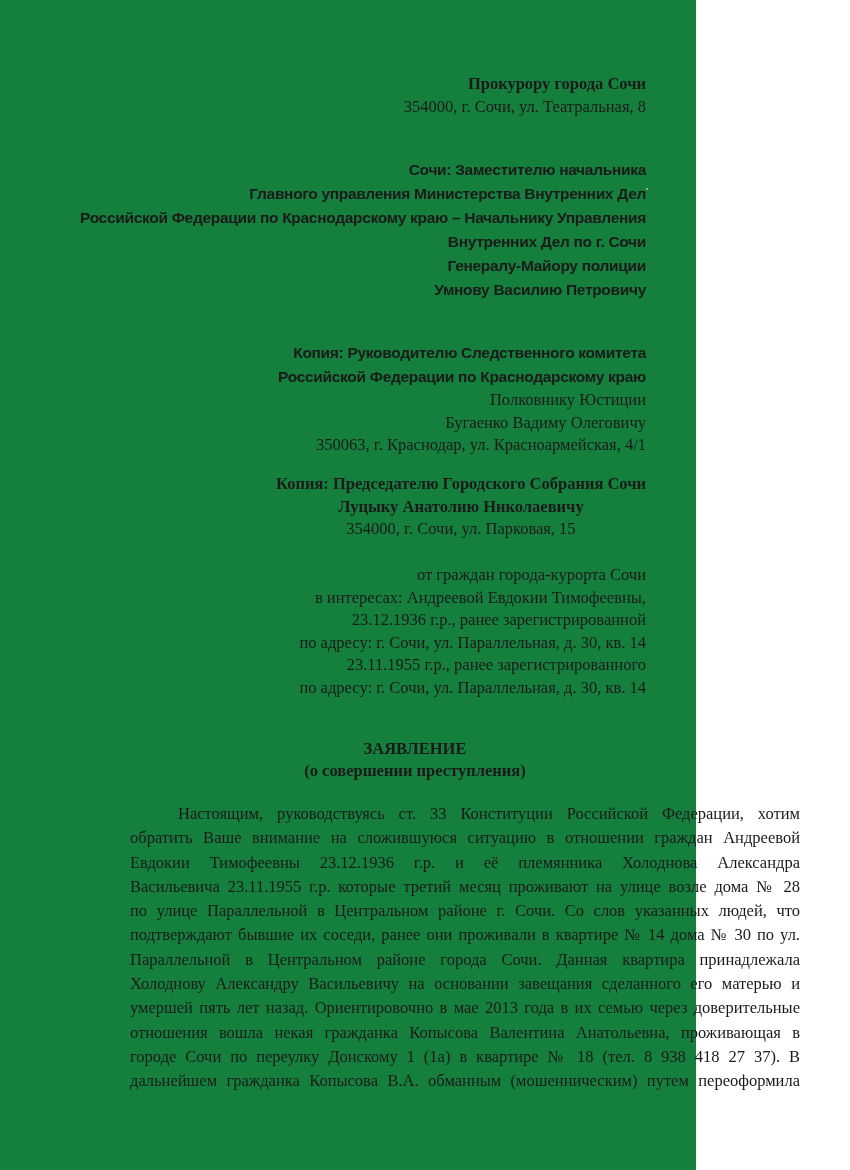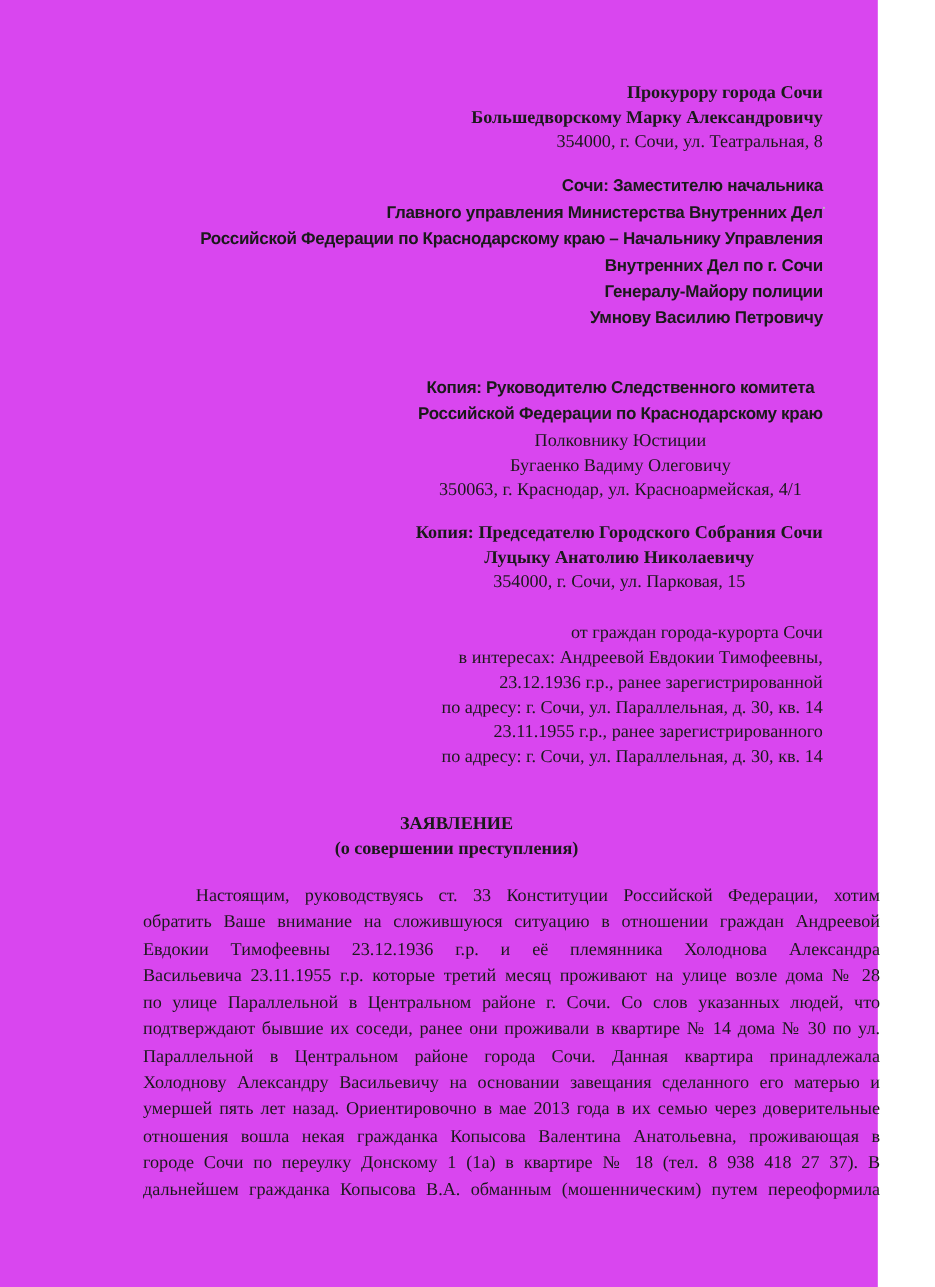--- a/index.html
+++ b/index.html
@@ -1,28 +1,28 @@
 <!DOCTYPE html>
 <html><head>
 <meta charset="utf-8">
 <style>
   html, body { margin: 0; padding: 0; }
   body {
     width: 850px; height: 1170px; background: #ffffff; overflow: hidden;
     position: relative; color: #1a1a1a;
   }
-  .page { position: absolute; left: 0; top: 0; width: 798px; height: 1170px; background: #d946ef; }
+  .page { position: absolute; left: 0; top: 0; width: 696px; height: 1170px; background: #15803d; }
   .block { position: absolute; right: 50px; text-align: right; }
   .line { display: block; white-space: nowrap; }
   .serif { font-family: "Liberation Serif", "DejaVu Serif", serif; font-size: 16.5px; line-height: 22.5px; }
   .sans { font-family: "Liberation Sans", "DejaVu Sans", sans-serif; font-size: 15.5px; line-height: 24px; letter-spacing: -0.3px; }
   .b { font-weight: bold; }
   #blk1 { top: 73px; }
   #blk2 { top: 158px; }
-  #blk3 { top: 341px; text-align: center; }
+  #blk3 { top: 341px; }
   #blk4 { top: 473px; text-align: center; }
   #blk5 { top: 564px; }
   .title { position: absolute; left: 0; width: 850px; text-align: center; font-family: "Liberation Serif", "DejaVu Serif", serif; font-weight: bold; font-size: 16.5px; line-height: 22px; }
   #t1 { top: 738px; left: -10px; }
   #t2 { top: 760px; left: -10px; }
   .body-text {
     position: absolute; left: 108px; width: 692px; top: 802px;
     font-family: "Liberation Serif", "DejaVu Serif", serif; font-size: 16.5px; line-height: 24.3px;
     text-align: justify;
   }
@@ -30,21 +30,20 @@
   .body-text .l.first { text-indent: 48px; }
   .speck { position: absolute; right: 48px; top: 188px; width: 2px; height: 2px; background: #bbb; border-radius: 1px; }
 </style>
 </head>
 <body>
 
 <div class="page">
 
   <div id="blk1" class="block serif">
     <span class="line b">Прокурору города Сочи</span>
-    <span class="line b">Большедворскому Марку Александровичу</span>
     <span class="line">354000, г. Сочи, ул. Театральная, 8</span>
   </div>
 
   <div id="blk2" class="block sans">
     <span class="line b">Сочи: Заместителю начальника</span>
     <span class="line b">Главного управления Министерства Внутренних Дел</span>
     <span class="line b">Российской Федерации по Краснодарскому краю – Начальнику Управления</span>
     <span class="line b">Внутренних Дел по г. Сочи</span>
     <span class="line b">Генералу-Майору полиции</span>
     <span class="line b">Умнову Василию Петровичу</span>

